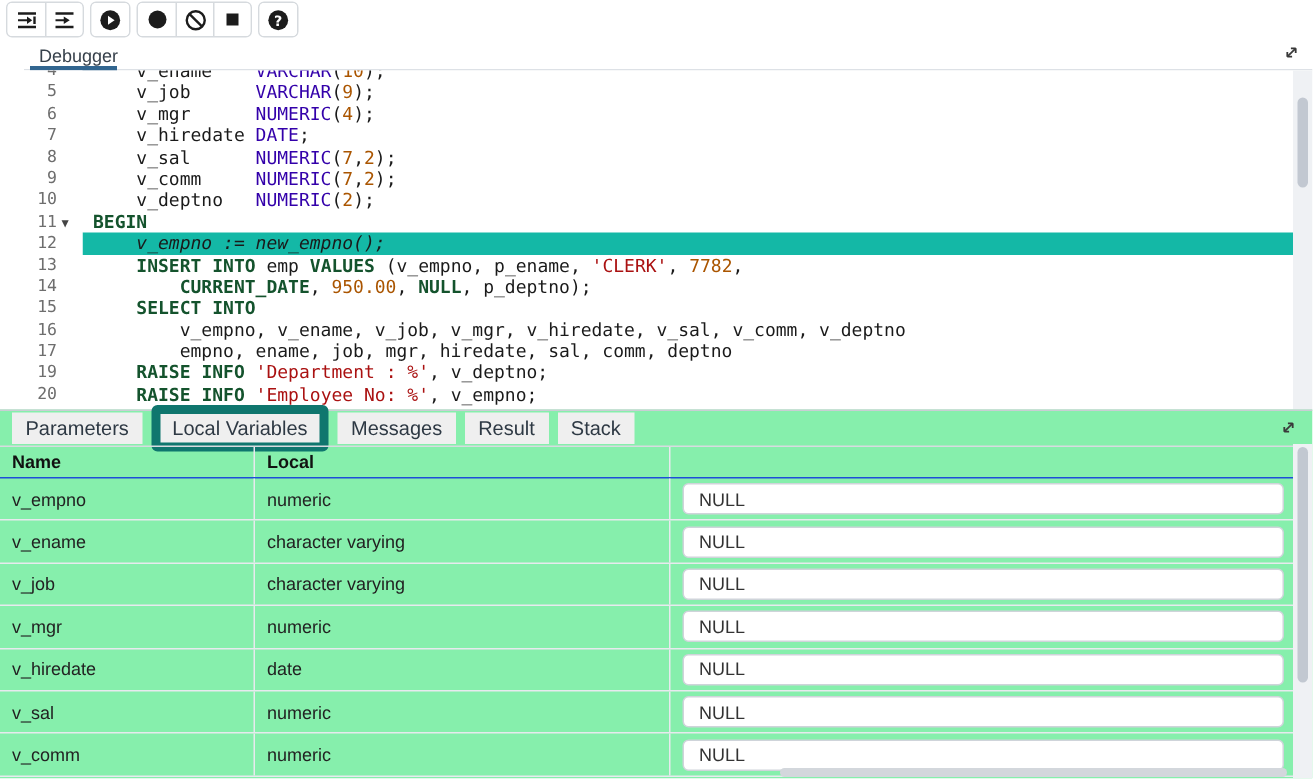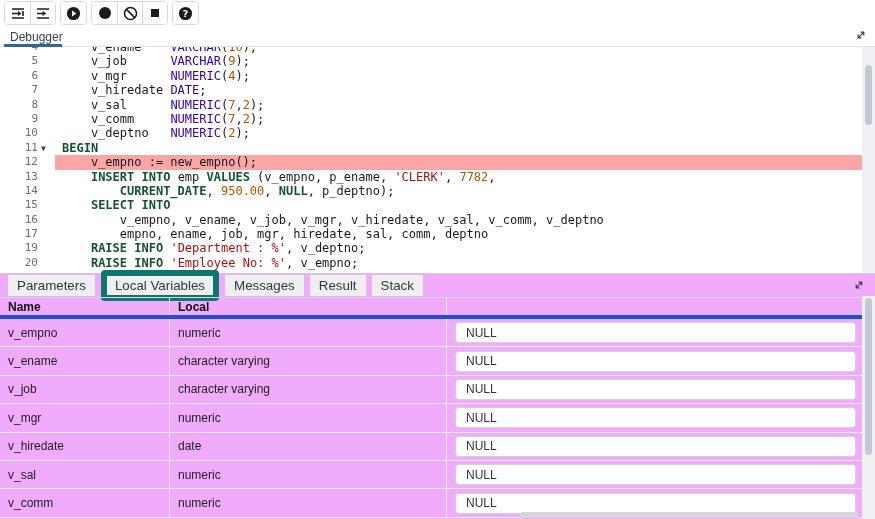--- a/index.html
+++ b/index.html
@@ -10,62 +10,62 @@
   
   .toolbar { position:absolute; top:0; left:0; right:0; height:26px; background:#fff;
              display:flex; align-items:center; padding-left:4px; gap:4px; }
   .tb-group { display:flex; border:1px solid #d6dade; border-radius:4px; overflow:hidden; background:#fff; }
   .tb-btn { width:25px; height:22px; background:#fff; border:none; display:flex;
             align-items:center; justify-content:center; cursor:pointer; padding:0; }
   .tb-btn + .tb-btn { border-left:1px solid #d6dade; }
   .tb-btn svg { display:block; }
 
   
-  .tabbar { position:absolute; top:26px; left:0; right:0; height:21px; background:#fff;
+  .tabbar { position:absolute; top:26px; left:16px; right:0; height:21px; background:#fff;
             border-bottom:1px solid #dde1e6; }
   .dbg-tab { position:absolute; left:4px; top:0; height:21px; padding:0 6px; display:flex;
              align-items:center; color:#37414b; }
   .dbg-underline { position:absolute; left:4px; bottom:-1px; width:58px; height:3px; background:#326690; }
 
   
   .editor { position:absolute; top:47px; left:0; right:0; height:226px; overflow:hidden;
             background:#fff; font-family:"DejaVu Sans Mono", monospace; font-size:12px; }
   .code-inner { position:absolute; top:-7px; left:0; right:13px; }
   .code-line { display:flex; height:14.4px; line-height:14.4px; white-space:pre; }
   .gutter { width:55px; flex:0 0 55px; text-align:right; padding-right:17px; color:#6e6e6e;
             position:relative; background:#fff; font-size:11px; }
   .fold { position:absolute; left:41px; top:1px; font-size:8px; color:#444; }
   .code-text { flex:1; padding-left:7px; }
-  .code-text.hl { background:#fca5a5; }
+  .code-text.hl { background:#14b8a6;font-style:italic; }
   .tok-k { color:#14532d; font-weight:bold; }
   .tok-b { color:#3300aa; }
   .tok-n { color:#aa5500; }
   .tok-s { color:#aa1111; }
   .tok-p { color:#1a1a1a; }
 
   
   .vscroll { position:absolute; width:13px; background:#eff1f4; }
   .vscroll .thumb { position:absolute; left:3px; width:7px; background:#c2c8d1; border-radius:4px; }
   .ed-scroll { top:47px; right:0; height:226px; }
   .tb-scroll { top:296px; right:0; height:223px; }
 
   
-  .panel { position:absolute; top:273px; left:0; right:0; height:246px; background:#f0abfc;
+  .panel { position:absolute; top:273px; left:0; right:0; height:246px; background:#86efac;
            border-top:1px solid #c9ced4; }
   .ptabs { height:22px; display:flex; align-items:center; padding-left:8px; position:relative; }
   .ptab { padding:2px 8px; margin-right:6px; color:#2e3944; cursor:pointer; border:1px solid transparent; }
   .ptab.active { border:6px solid #0f766e; border-radius:4px; }
   .expand-btn { position:absolute; top:3px; background:none; border:none; cursor:pointer; padding:2px; }
   .ed-expand { top:29px; right:8px; position:absolute; background:none; border:none; cursor:pointer; }
 
   
   .vtable { position:absolute; top:23px; left:0; right:13px; bottom:0; overflow:hidden;
             border-top:1px solid #d7dbe0; }
   .vrow { display:flex; border-bottom:1px solid #e7eaee; }
-  .vrow.head { height:21px; font-weight:bold; border-bottom:4px solid #1d4ed8; color:#111; }
+  .vrow.head { height:21px; font-weight:bold; border-bottom:1px solid #1d4ed8; color:#111; }
   .vrow.body { height:28.4px; }
   .c-name  { width:170px; flex:0 0 170px; border-right:1px solid #e7eaee; padding-left:8px;
              display:flex; align-items:center; }
   .c-type  { width:277px; flex:0 0 277px; border-right:1px solid #e7eaee; padding-left:8px;
              display:flex; align-items:center; }
   .c-value { flex:1; display:flex; align-items:center; padding-left:8px; padding-right:6px; }
   .val-input { width:100%; height:21px; border:1px solid #cfd4da; border-radius:4px;
                padding:0 10px; font-family:"Liberation Sans", sans-serif; font-size:12px;
                color:#333; background:#fff; }
   .hthumb { position:absolute; bottom:1px; left:520px; width:338px; height:6px;

